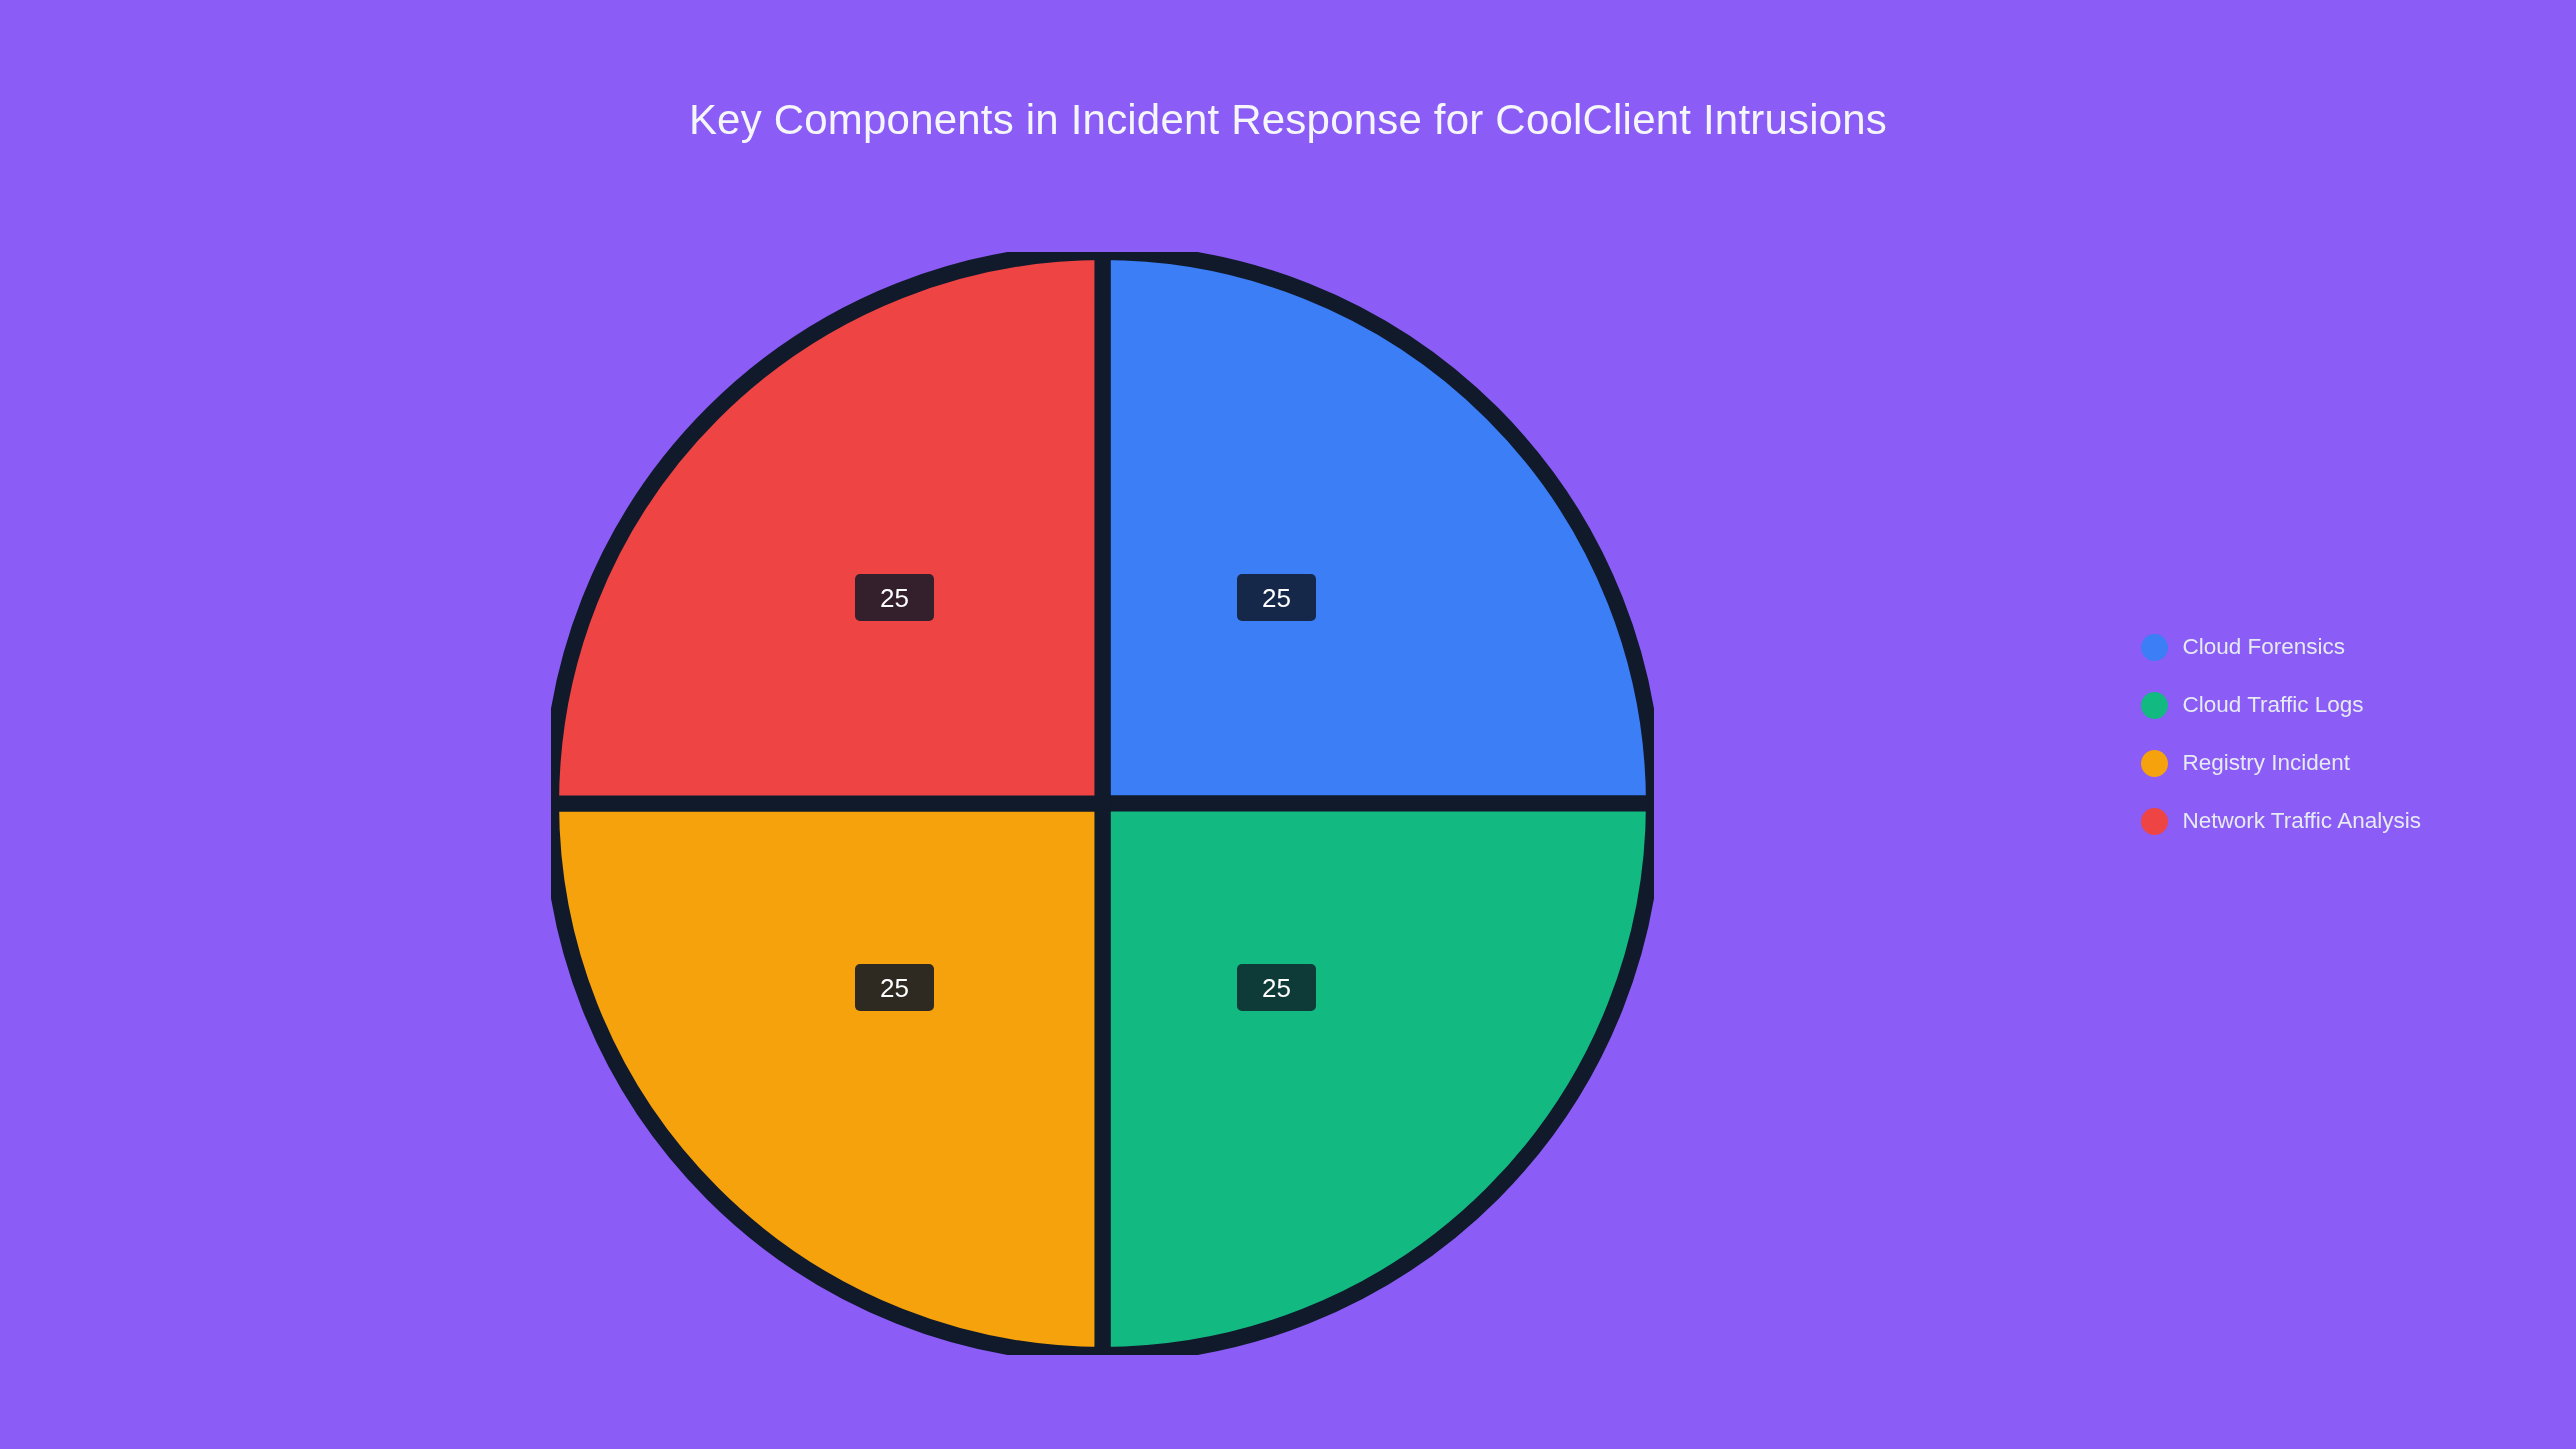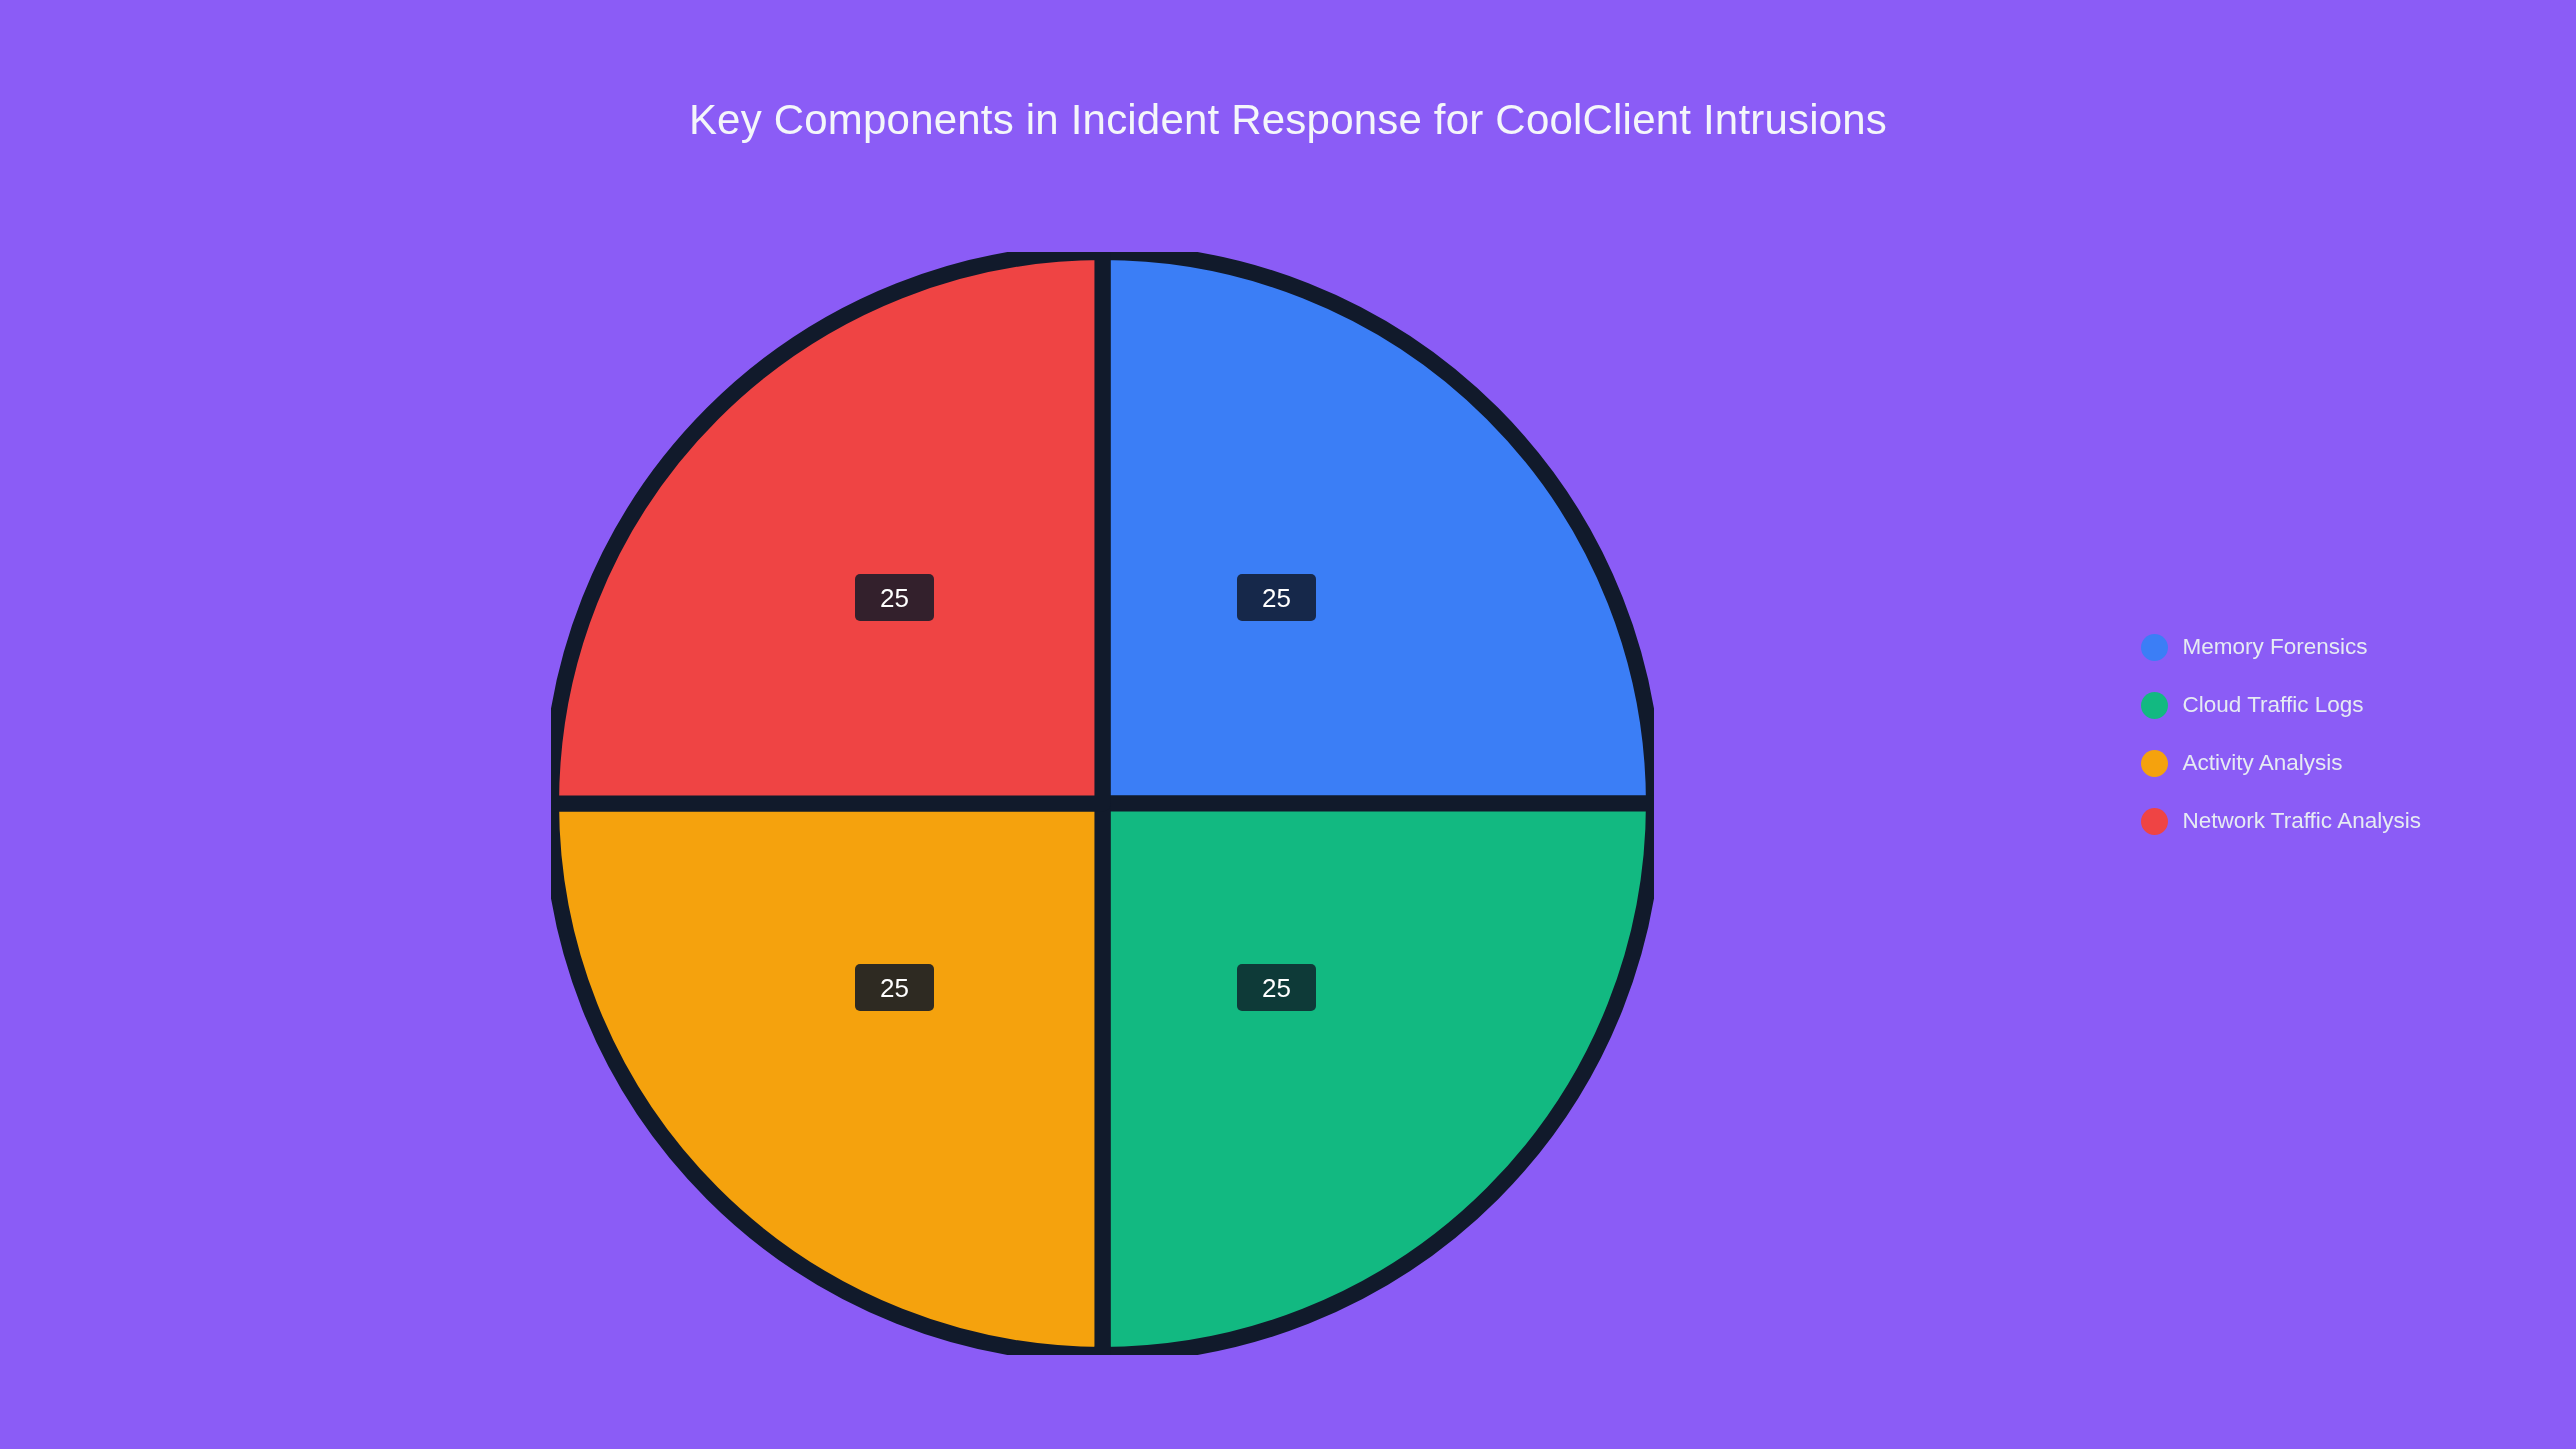--- a/index.html
+++ b/index.html
@@ -113,29 +113,29 @@
         <div class="slice-label" style="left: 686px; top: 322px; background: rgb(22, 40, 74);">25</div>
         <div class="slice-label" style="left: 686px; top: 712px; background: rgb(14, 58, 56);">25</div>
         <div class="slice-label" style="left: 304px; top: 712px; background: rgb(46, 42, 34);">25</div>
         <div class="slice-label" style="left: 304px; top: 322px; background: rgb(51, 32, 44);">25</div>
       </div>
   </div>
 
   <div id="legend">
       <div class="legend-item">
         <span class="legend-swatch" style="background: rgb(59, 126, 246);"></span>
-        <span class="legend-label">Memory Forensics</span>
+        <span class="legend-label">Cloud Forensics</span>
       </div>
       <div class="legend-item">
         <span class="legend-swatch" style="background: rgb(18, 185, 129);"></span>
         <span class="legend-label">Cloud Traffic Logs</span>
       </div>
       <div class="legend-item">
         <span class="legend-swatch" style="background: rgb(245, 162, 13);"></span>
-        <span class="legend-label">Activity Analysis</span>
+        <span class="legend-label">Registry Incident</span>
       </div>
       <div class="legend-item">
         <span class="legend-swatch" style="background: rgb(239, 68, 68);"></span>
         <span class="legend-label">Network Traffic Analysis</span>
       </div>
     </div>
 
 </div>
 
 

